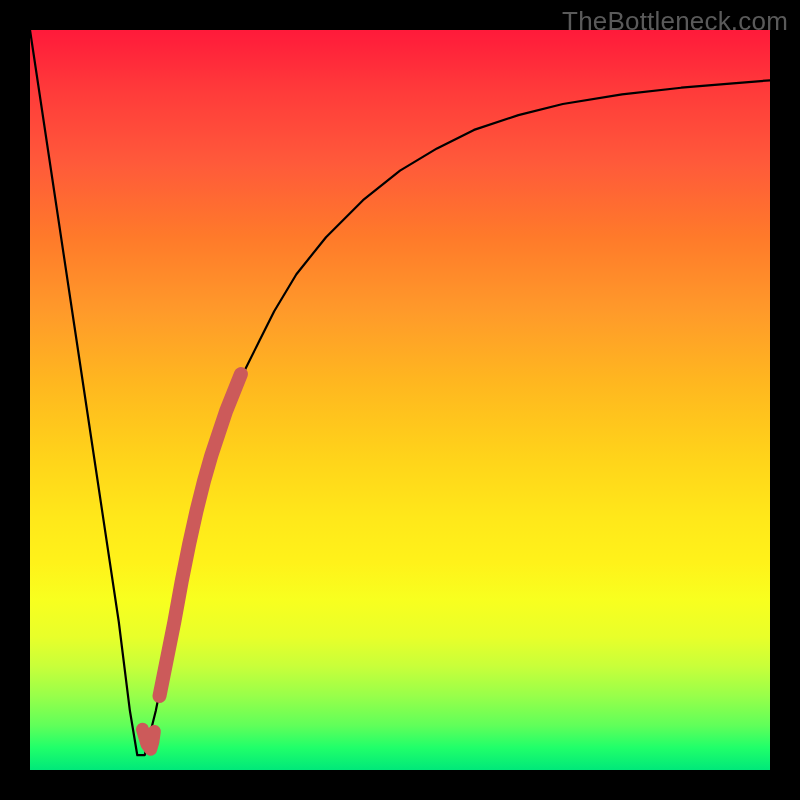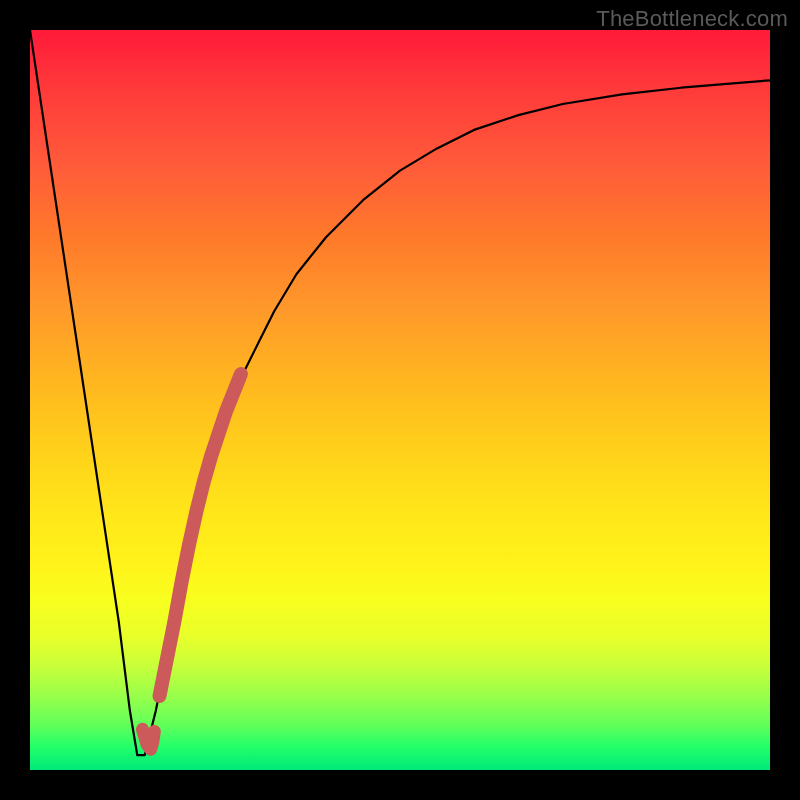--- a/index.html
+++ b/index.html
@@ -42,21 +42,21 @@
       #60ff5a 94%,
       #20ff6a 97%,
       #00e87a 100%
     );
   }
   .watermark {
     position: absolute;
     top: 6px;
     right: 12px;
     color: #5a5a5a;
-    font-size: 22px;
+    font-size: 26px;
     font-weight: 500;
     letter-spacing: 0.2px;
     user-select: none;
   }
   svg.overlay {
     position: absolute;
     left: 0;
     top: 0;
     width: 740px;
     height: 740px;

